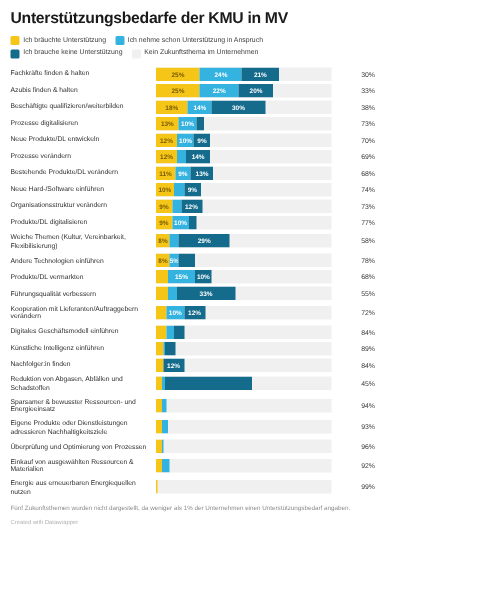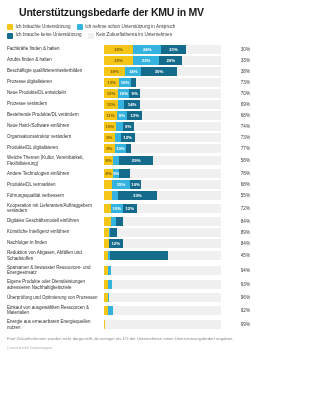--- a/index.html
+++ b/index.html
@@ -10,21 +10,21 @@
     color:#2b2b2b;
     overflow:hidden;
   }
   .wrap{padding:6px 7px 0 7px;box-sizing:border-box;width:253px;}
 
   .title{
     font-size:10.5px;
     font-weight:bold;
     letter-spacing:-0.2px;
     color:#1a1a1a;
-    margin:1px 0 5px 12px;
+    margin:1px 0 5px 0;
     line-height:1.1;
   }
 
   .legend{
     display:flex;
     flex-wrap:wrap;
     align-items:flex-start;
     gap:2px 6px;
     margin-bottom:5px;
     line-height:1.25;

